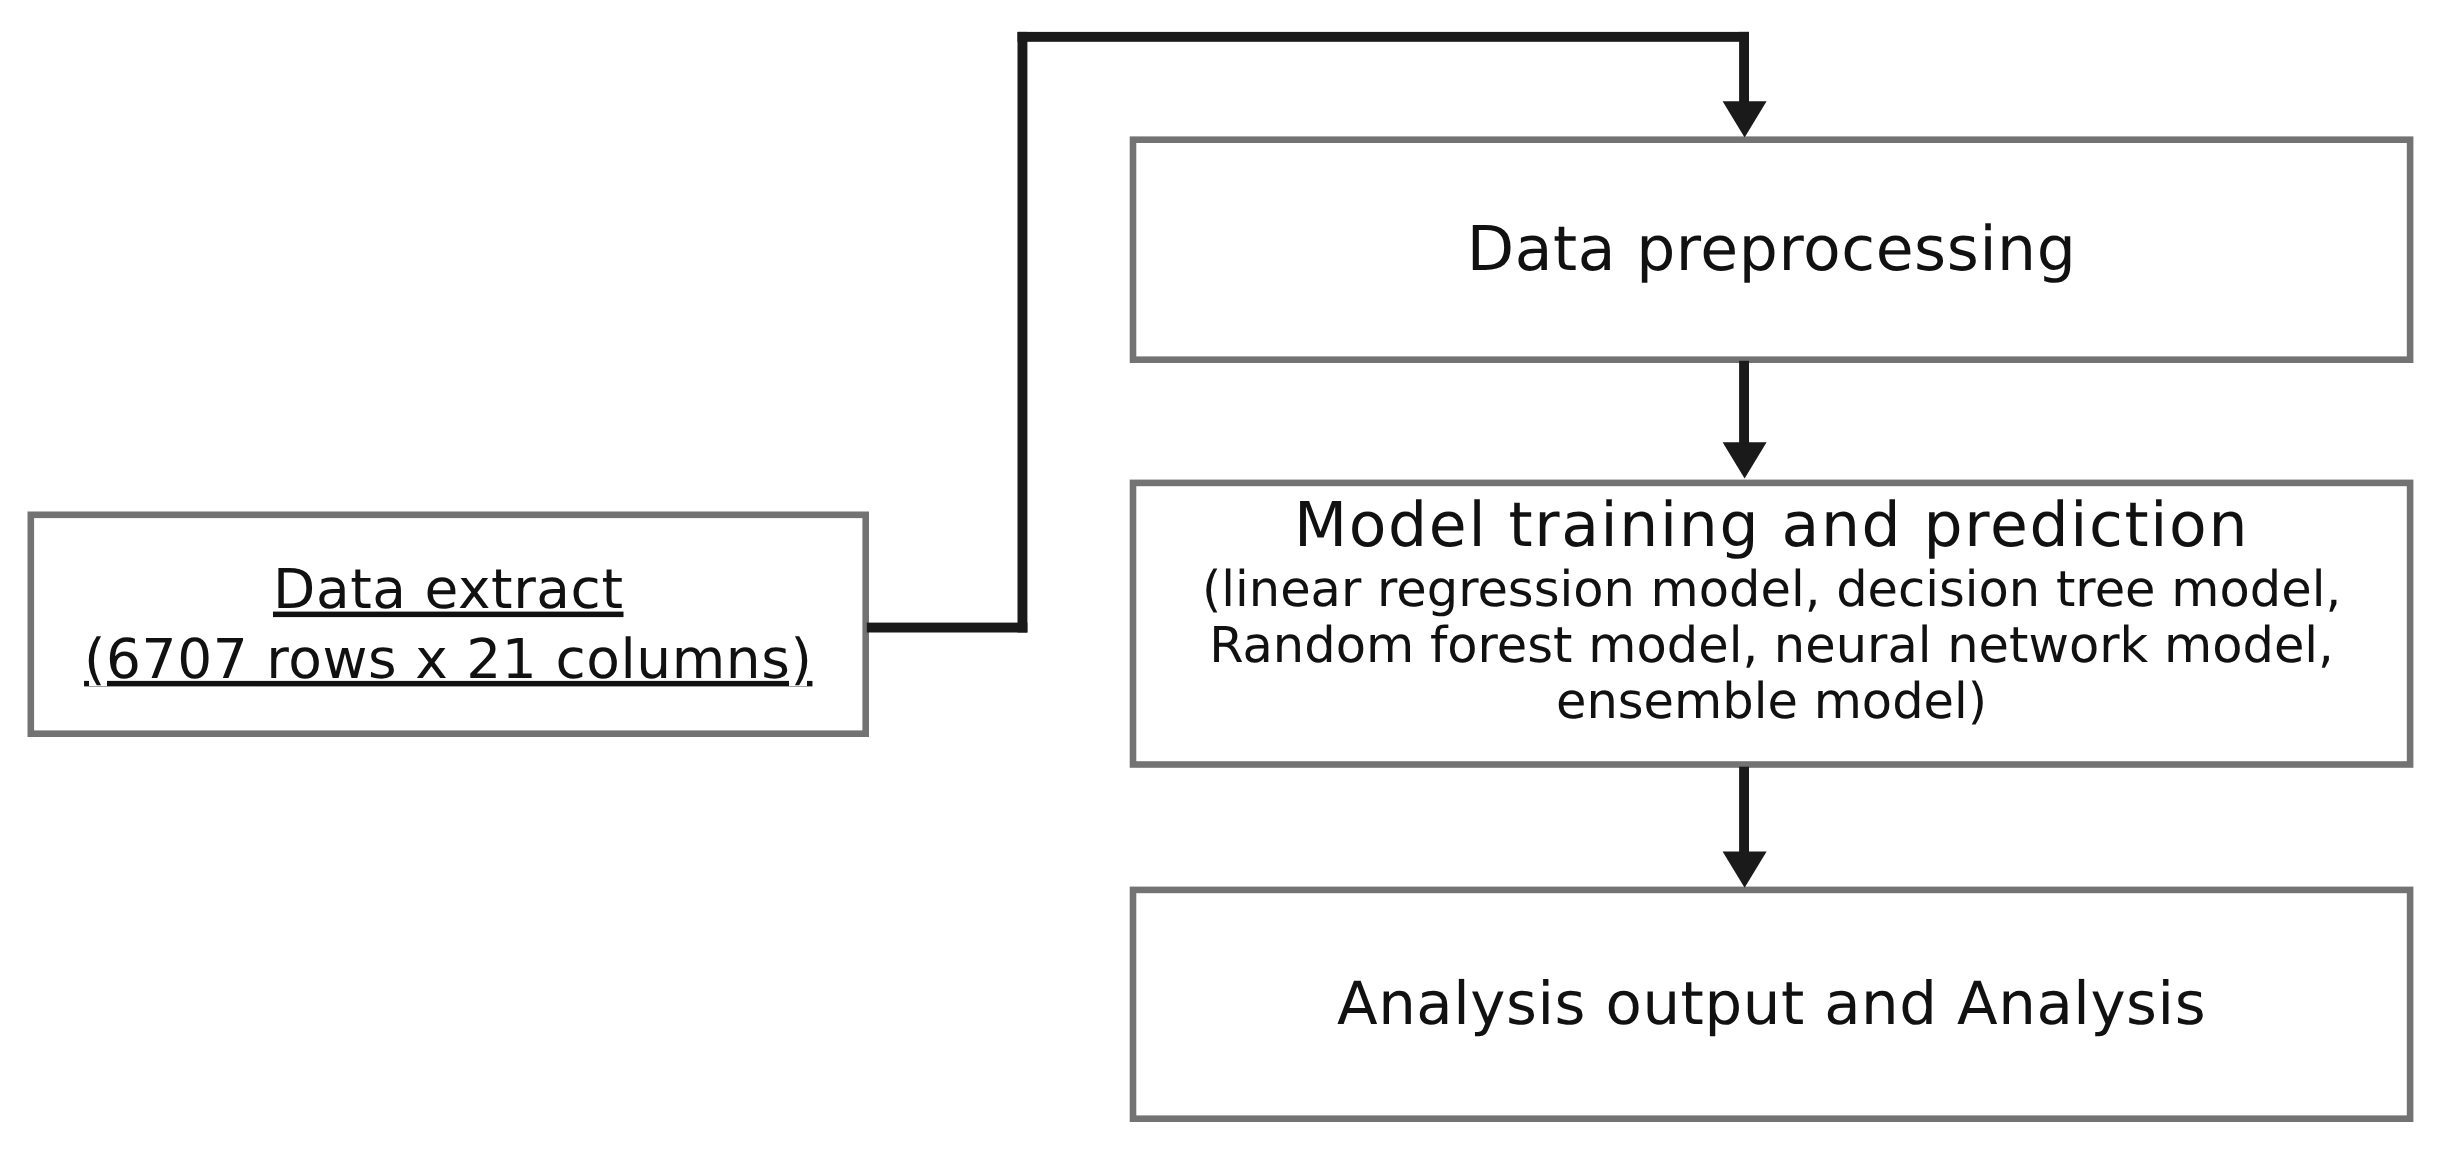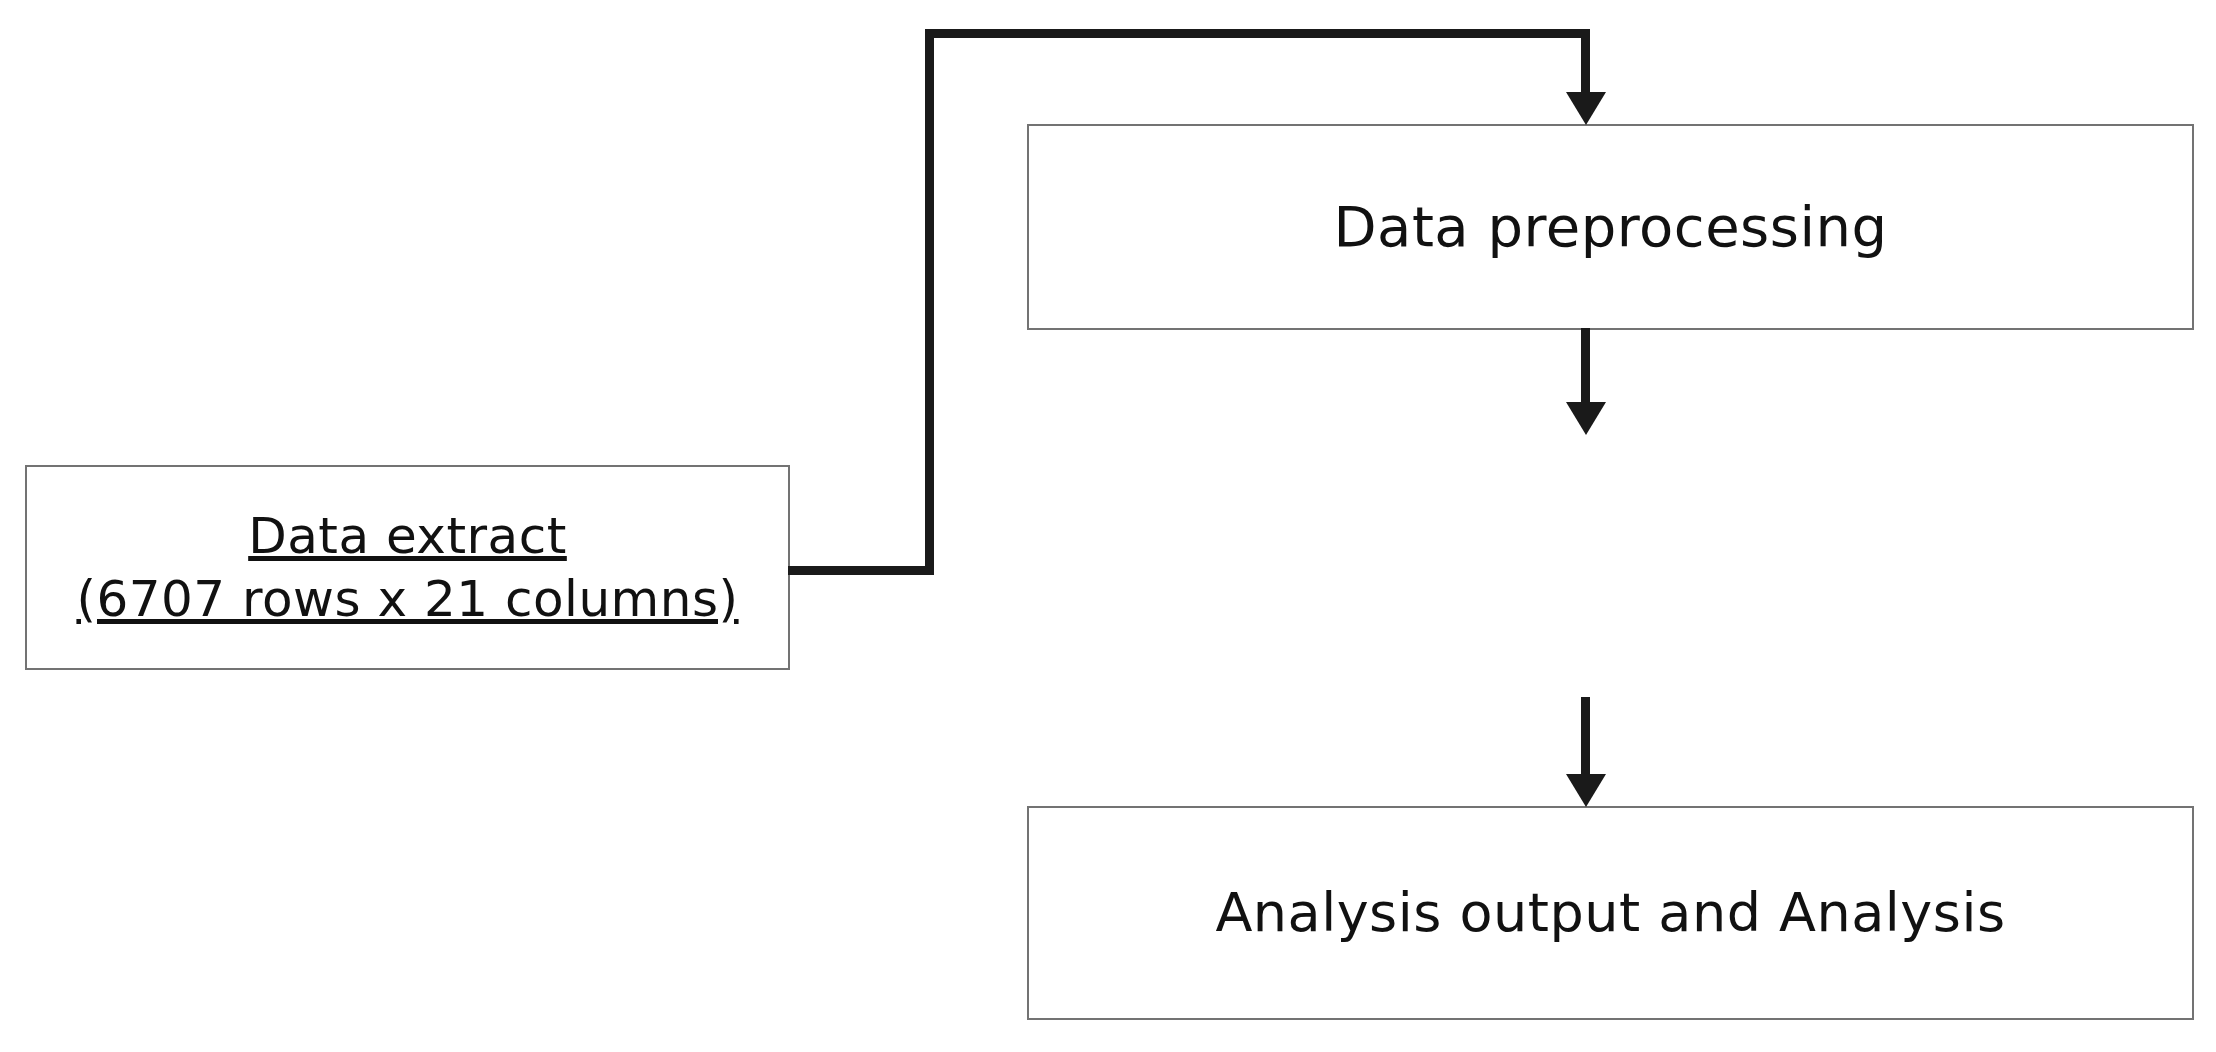--- a/index.html
+++ b/index.html
@@ -16,21 +16,21 @@
     height: 1052px;
     background: #ffffff;
     overflow: hidden;
   }
 
   
   .node {
     position: absolute;
     box-sizing: border-box;
     background: #ffffff;
-    border: 2px solid #737373;
+    border: 6px solid #737373;
     display: flex;
     flex-direction: column;
     align-items: center;
     justify-content: center;
     text-align: center;
     color: #111111;
   }
   .node .line-main {
     display: block;
     white-space: nowrap;
@@ -191,20 +191,26 @@
 
   <div class="node" id="node-data-extract">
     <span class="line-main">Data extract</span>
     <span class="line-sub">(6707 rows x 21 columns)</span>
   </div>
 
   <div class="node" id="node-preprocessing">
     <span class="line-main">Data preprocessing</span>
   </div>
 
+  <div class="node" id="node-model-training">
+    <span class="line-main">Model training and prediction</span>
+    <span class="line-sub">(linear regression model, decision tree model,</span>
+    <span class="line-sub">Random forest model, neural network model,</span>
+    <span class="line-sub">ensemble model)</span>
+  </div>
 
   <div class="node" id="node-results">
     <span class="line-main">Analysis output and Analysis</span>
   </div>
 
   <div class="conn conn-h" id="conn-extract-to-riser"></div>
   <div class="conn conn-v" id="conn-riser-vertical"></div>
   <div class="conn conn-h" id="conn-top-horizontal"></div>
   <div class="conn conn-v" id="conn-descender-to-preproc"></div>
   <div class="arrowhead" id="arrow-to-preprocessing"></div>

